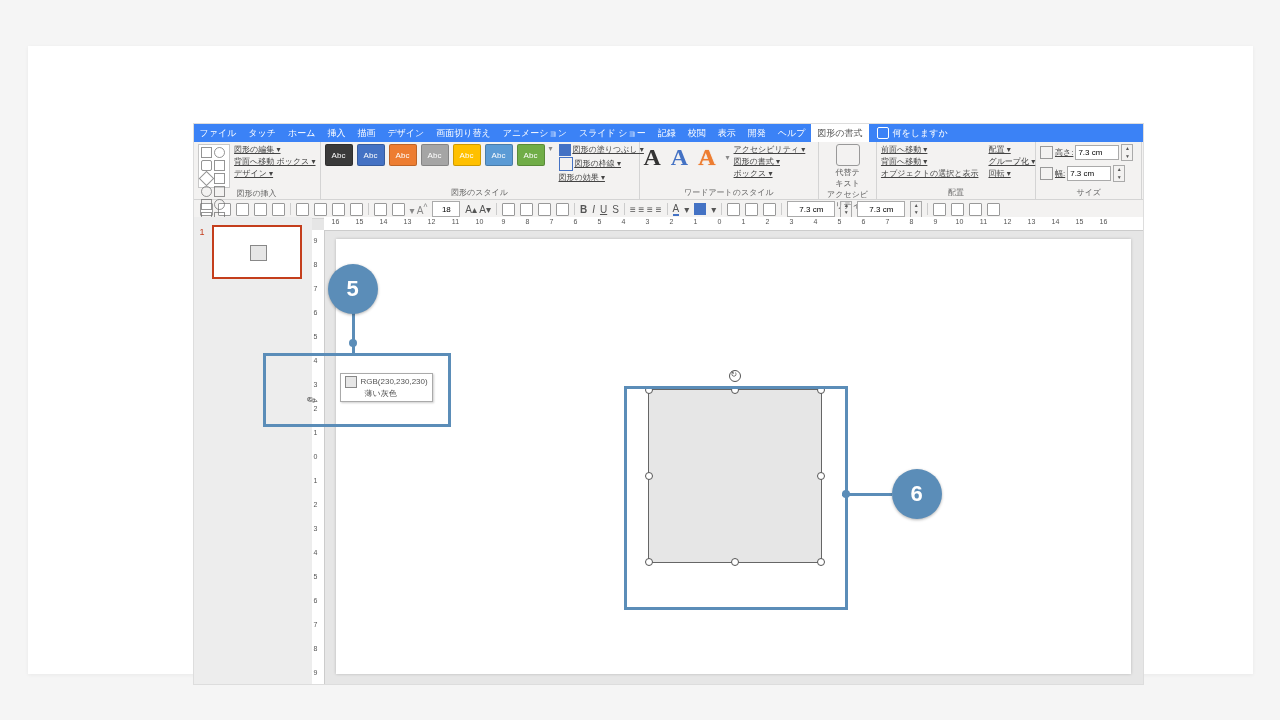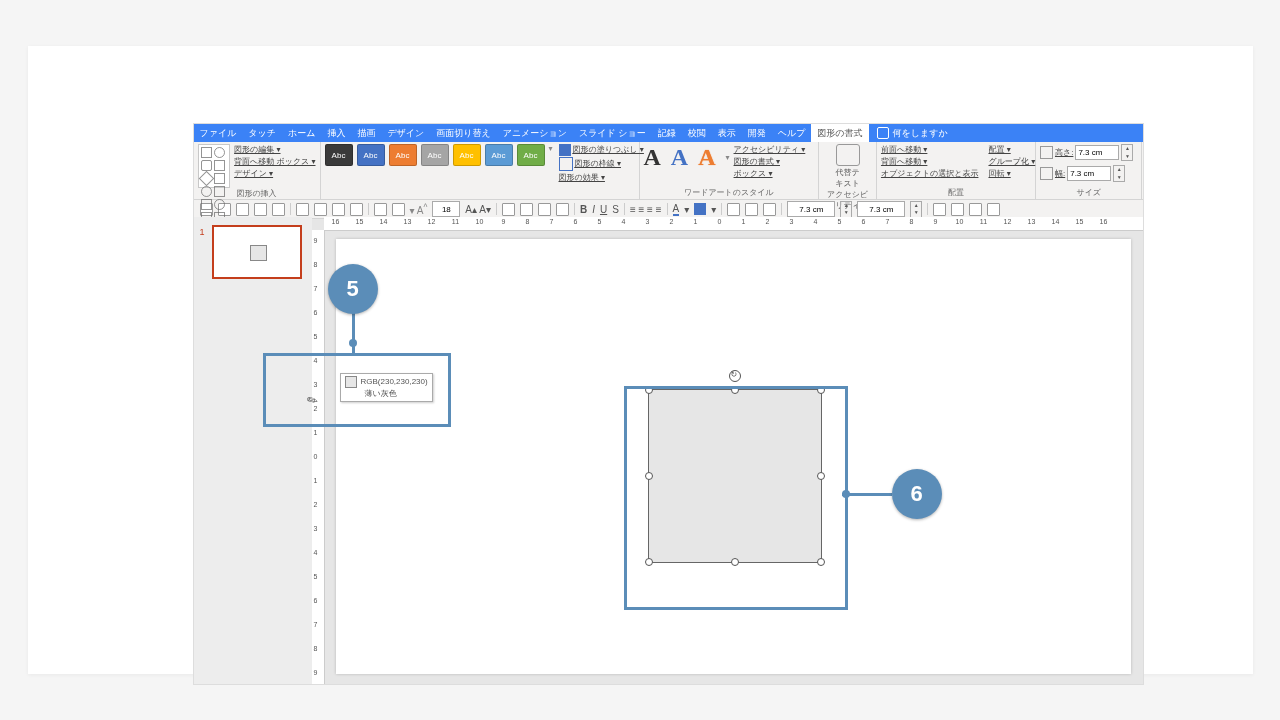--- a/index.html
+++ b/index.html
@@ -138,20 +138,21 @@
                 <div class="stylechip" style="background: rgb(91, 155, 213);">Abc</div>
                 <div class="stylechip" style="background: rgb(112, 173, 71);">Abc</div>
               </div>
    <span style="color:#888">▾</span>
    <div class="vstk" style="margin-left:2px">
     <span><span class="swatch" style="background:#4472c4;vertical-align:middle;margin-right:2px"></span><span>図形の塗りつぶし ▾</span></span>
     <span><span class="swatch" style="border:1px solid #4472c4;vertical-align:middle;margin-right:2px"></span><span>図形の枠線 ▾</span></span>
     <span>図形の効果 ▾</span>
    </div>
   </div>
+  <div class="rglabel">図形のスタイル</div>
  </div>
 
  <div class="rgroup" style="width:175px">
   <div class="rgbody">
    <div class="wa">
     <span class="A" style="color:#333">A</span>
     <span class="A" style="color:#4472c4">A</span>
     <span class="A" style="color:#ed7d31;text-shadow:0 0 1px #ed7d31">A</span>
     <span style="color:#888">▾</span>
    </div>

